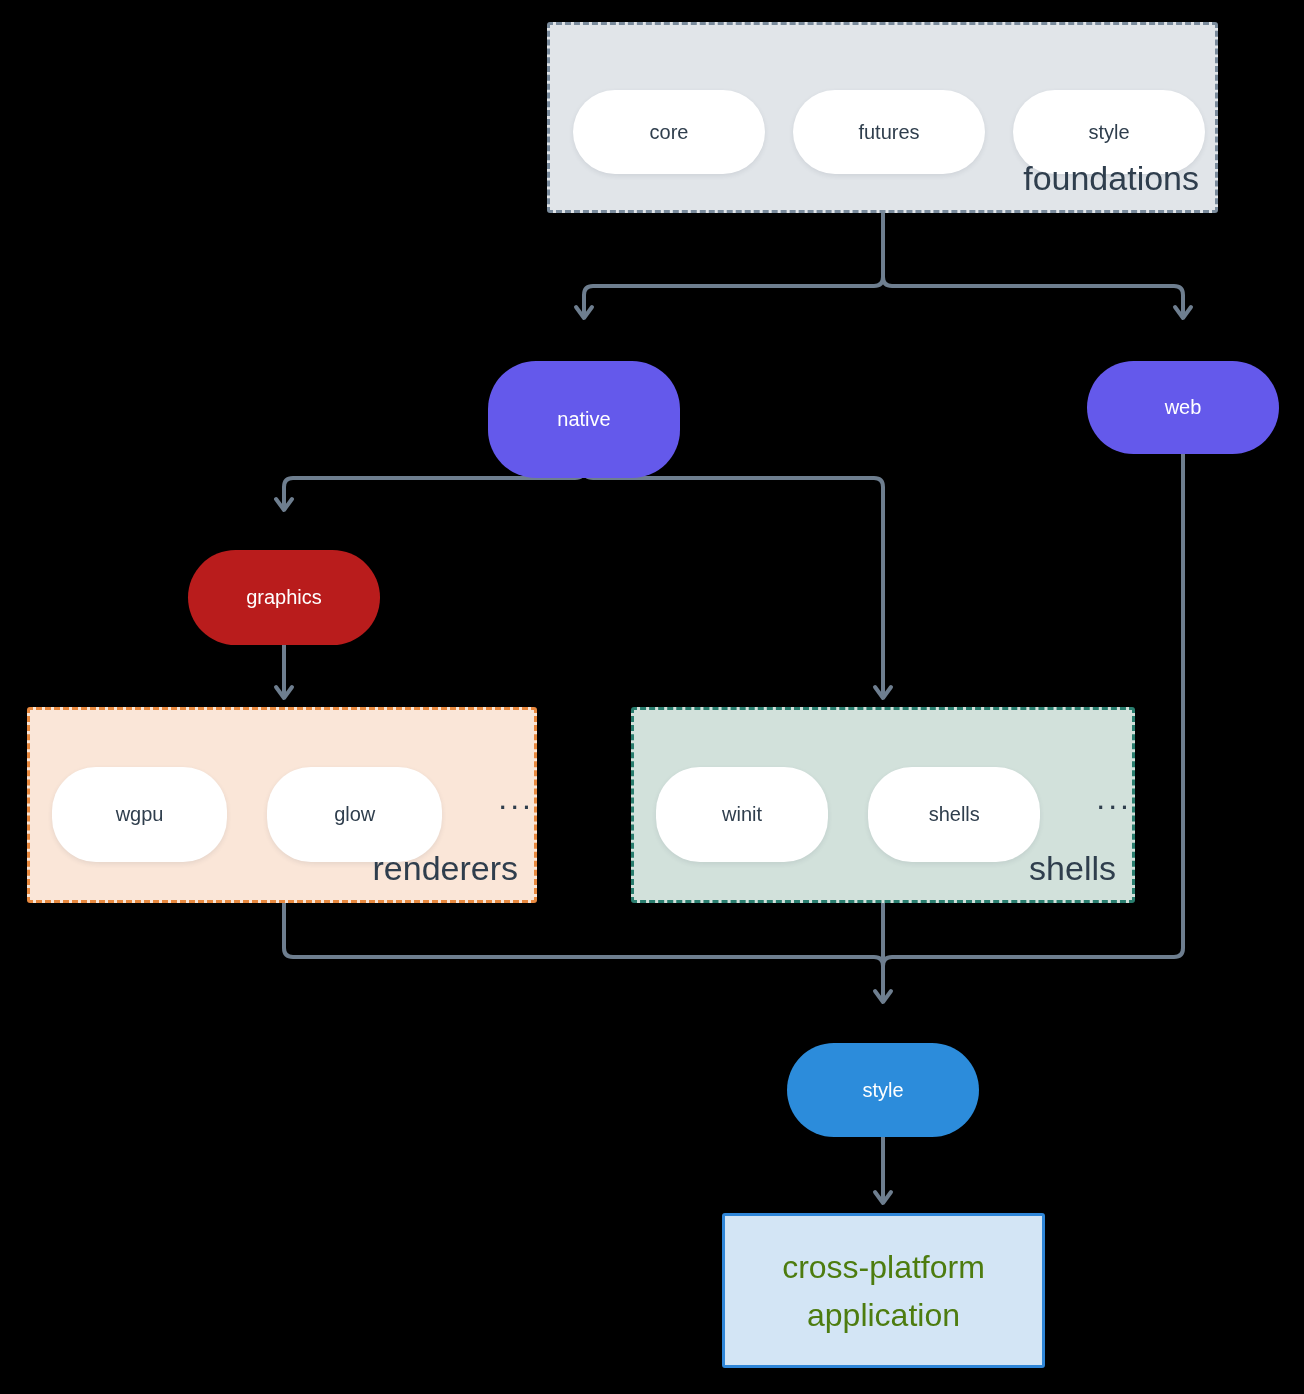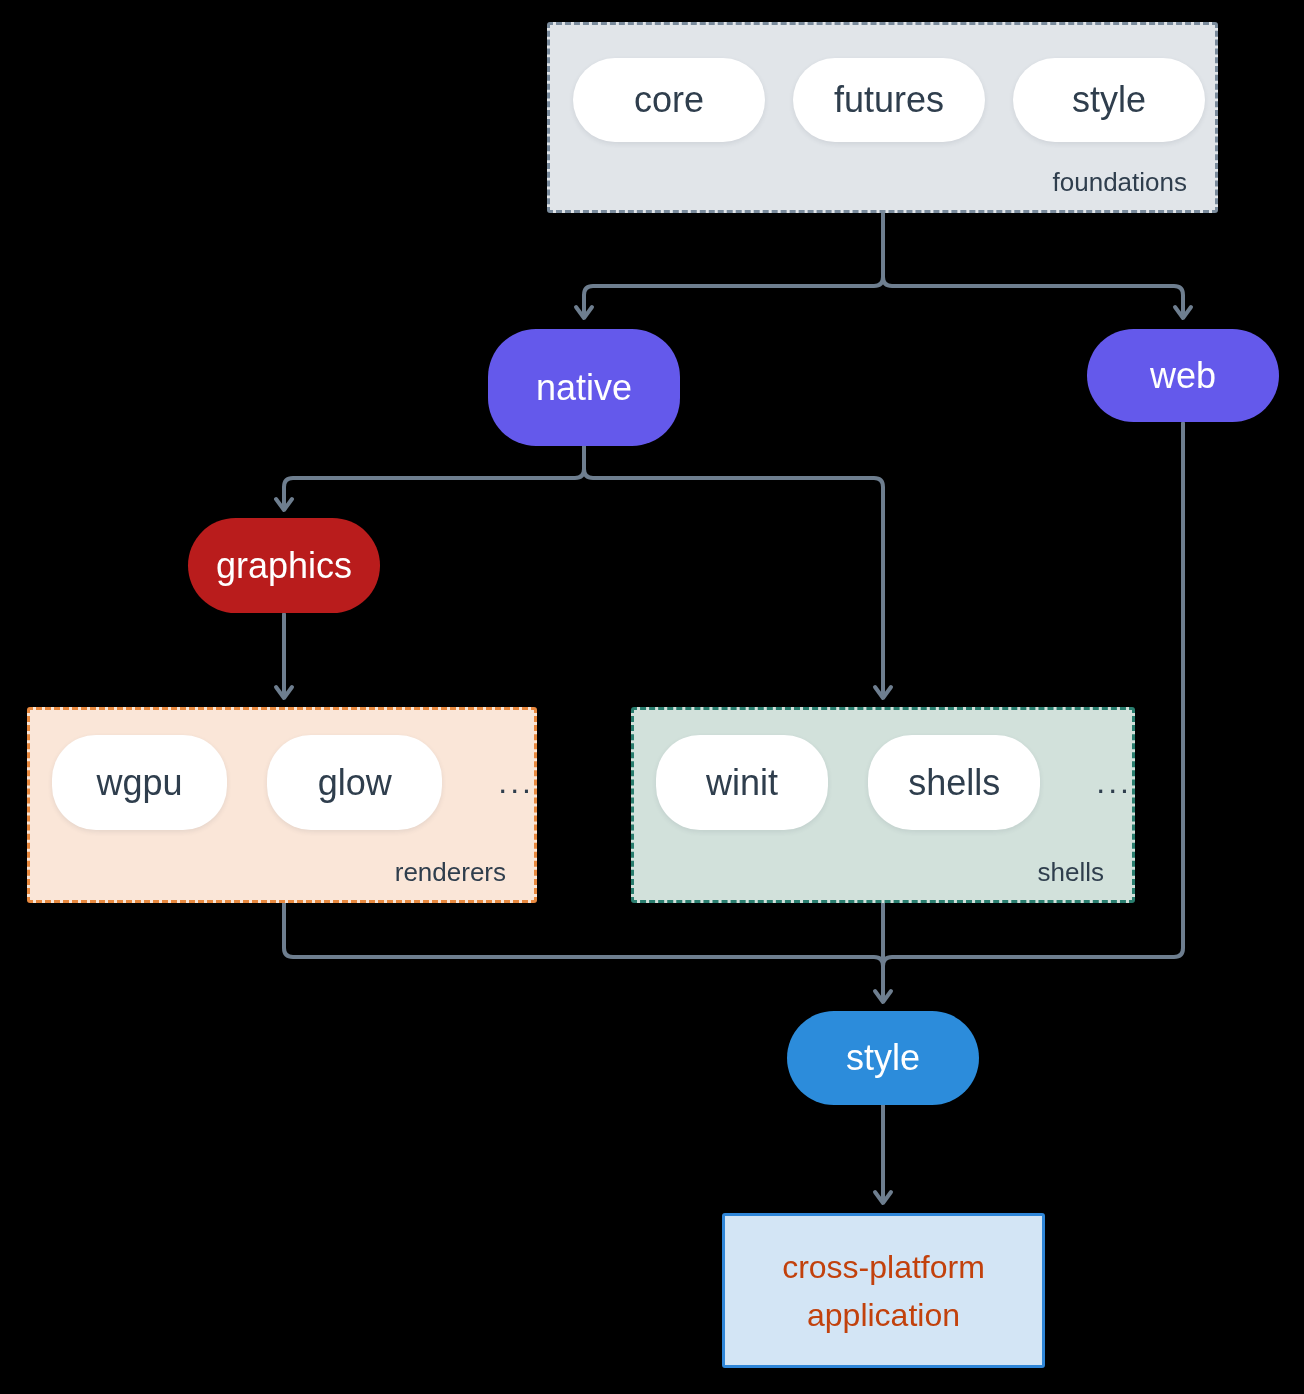--- a/index.html
+++ b/index.html
@@ -51,44 +51,45 @@
     display: flex;
     align-items: flex-start;
   }
   .foundations .pill-row { padding: 33px 0 0 23px; gap: 28px; }
   .renderers .pill-row,
   .shells .pill-row { padding: 25px 0 0 22px; gap: 40px; }
   .pill {
     display: flex;
     align-items: center;
     justify-content: center;
-    font-size: 36px;
+    font-size: 20px;
     white-space: nowrap;
+    margin-top: 32px;
   }
   .pill.white {
     width: 192px;
     background: #FFFFFF;
     color: #2F3E4D;
     border-radius: 44px;
     box-shadow: 0 2px 5px rgba(46,62,77,0.10);
   }
   .foundations .pill.white { height: 84px; }
   .renderers .pill.white, .shells .pill.white { height: 95px; }
   .ellipsis {
     align-self: center;
     margin-left: 16px;
     font-size: 32px;
     letter-spacing: 3px;
     color: #2F3E4D;
   }
   .group-label {
     position: absolute;
-    right: 28px;
+    right: 16px;
     bottom: 12px;
-    font-size: 26px;
+    font-size: 34px;
     color: #2F3E4D;
   }
   .pill.colored {
     position: absolute;
     color: #FFFFFF;
     border-radius: 48px;
   }
   .pill.native   { left: 488px;  top: 329px;  width: 192px; height: 117px; background: #6459EB; }
   .pill.web      { left: 1087px; top: 329px;  width: 192px; height: 93px; background: #6459EB; }
   .pill.graphics { left: 188px;  top: 518px;  width: 192px; height: 95px; background: #b91c1c; }
@@ -100,21 +101,21 @@
     box-sizing: border-box;
     background: #D3E5F5;
     border: 3px solid #2F86D8;
     border-radius: 3px;
     display: flex;
     align-items: center;
     justify-content: center;
     text-align: center;
     font-size: 32px;
     line-height: 1.5;
-    color: #c2410c;
+    color: #4d7c0f;
     padding: 0 24px;
   }
 </style>
 </head>
 <body>
 
 <div class="canvas">
 
   <svg class="edges" viewBox="0 0 1304 1394" xmlns="http://www.w3.org/2000/svg">
     <path d="M 883 214 V 277 Q 883 286 874 286 H 593 Q 584 286 584 295 V 316"></path>

